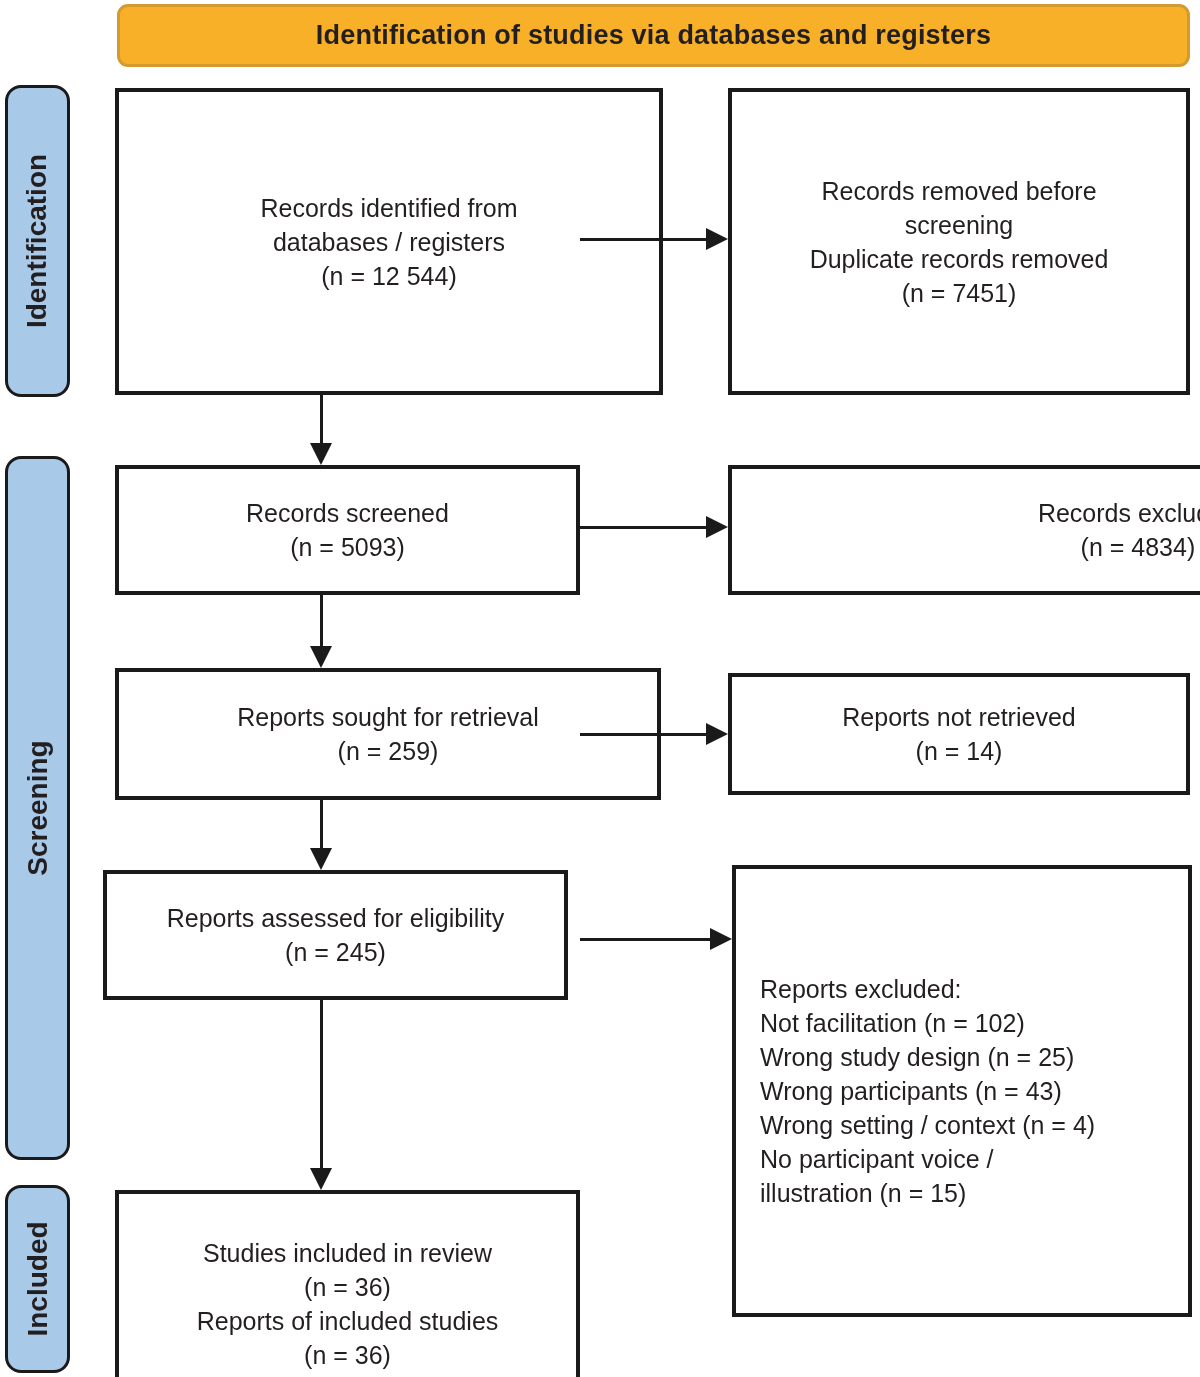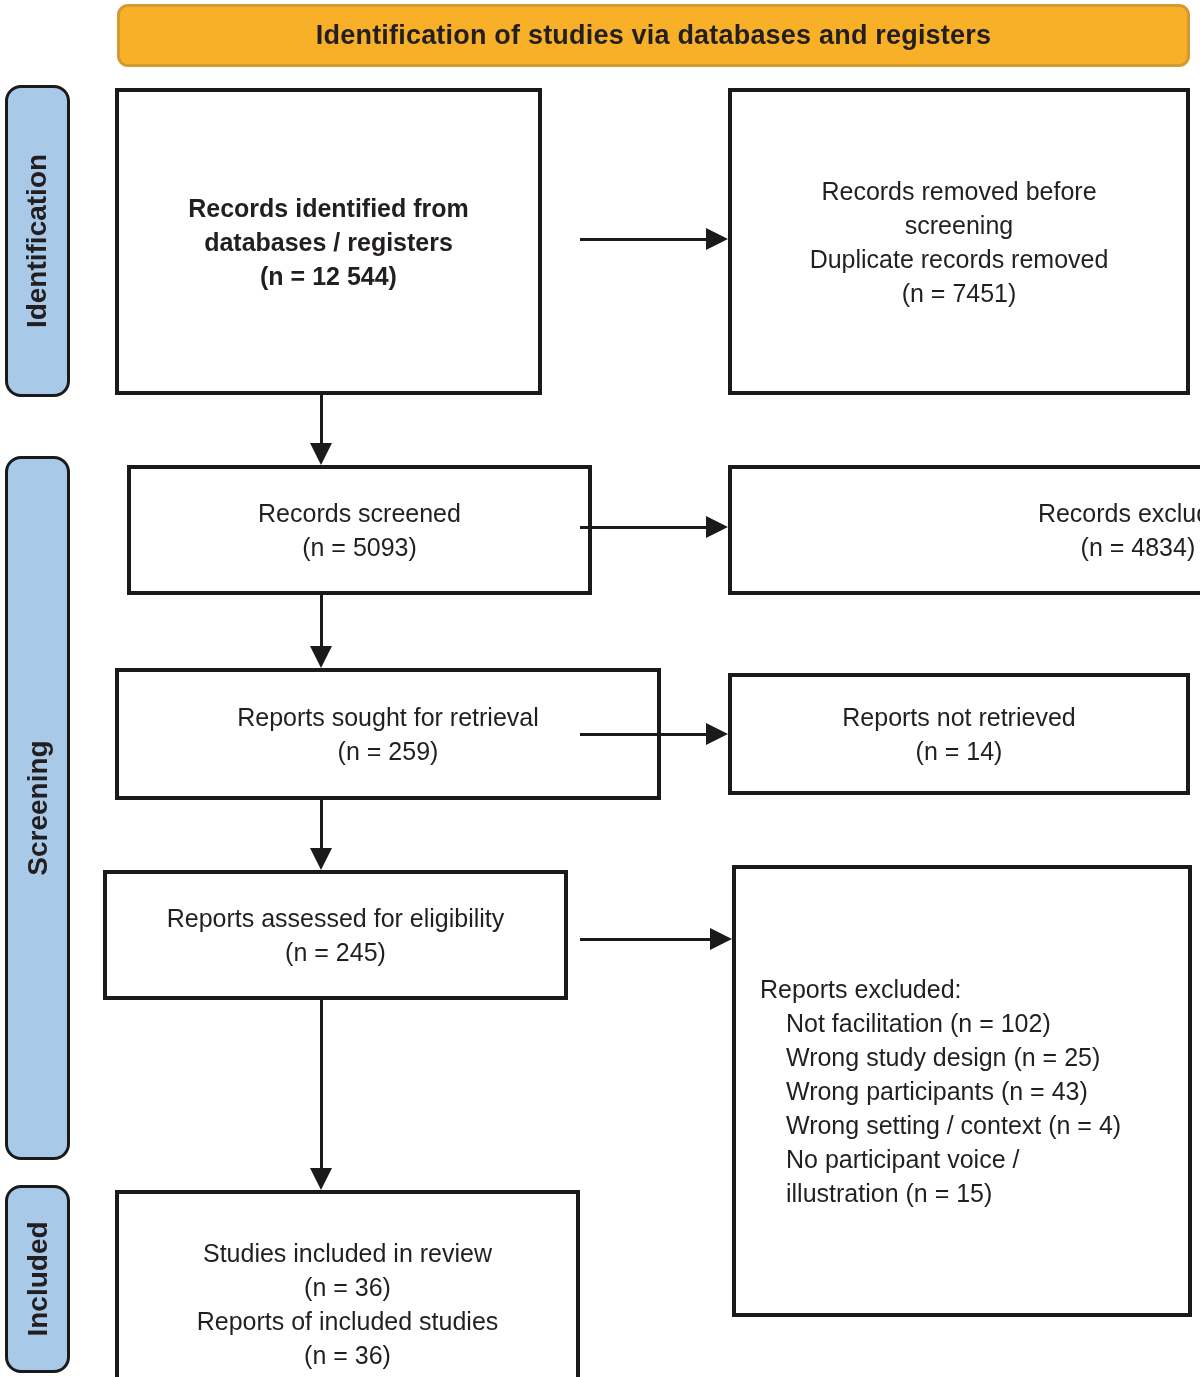--- a/index.html
+++ b/index.html
@@ -63,40 +63,40 @@
     border: 4px solid var(--line-color);
     display: flex; align-items: center; justify-content: center;
   }
   .box-text {
     white-space: pre-line;
     text-align: center;
     font-size: 25px;
     line-height: 1.36;
   }
 
-  .box-records-identified   { left: 115px; top:  88px; width: 427px; height: 307px; font-weight: bold; }
+  .box-records-identified   { left: 115px; top:  88px; width: 548px; height: 307px; }
   .box-records-removed      { left: 728px; top:  88px; width: 462px; height: 307px; }
-  .box-records-screened     { left: 127px; top: 465px; width: 465px; height: 130px; }
+  .box-records-screened     { left: 115px; top: 465px; width: 465px; height: 130px; }
   .box-records-excluded     { left: 728px; top: 465px; width: 514px; height: 130px; justify-content: flex-end; }
   .box-reports-sought       { left: 115px; top: 668px; width: 546px; height: 132px; }
   .box-reports-not-retrieved{ left: 728px; top: 673px; width: 462px; height: 122px; }
   .box-reports-assessed     { left: 103px; top: 870px; width: 465px; height: 130px; }
   .box-reports-excluded     { left: 732px; top: 865px; width: 460px; height: 452px;
                               align-items: center; justify-content: flex-start; }
   .box-studies-included     { left: 115px; top: 1190px; width: 465px; height: 228px; }
 
   .excluded-content {
     padding-left: 24px;
     padding-right: 10px;
     font-size: 25px;
     line-height: 1.36;
     text-align: left;
   }
   .excluded-title { white-space: nowrap; }
-  .excluded-item { margin-left: 26px; white-space: pre-line; }
+  .excluded-item { white-space: pre-line; }
 
   
   .arrow-h {
     position: absolute;
     height: 3px;
     background: var(--line-color);
   }
   .arrow-h::after {
     content: '';
     position: absolute;

